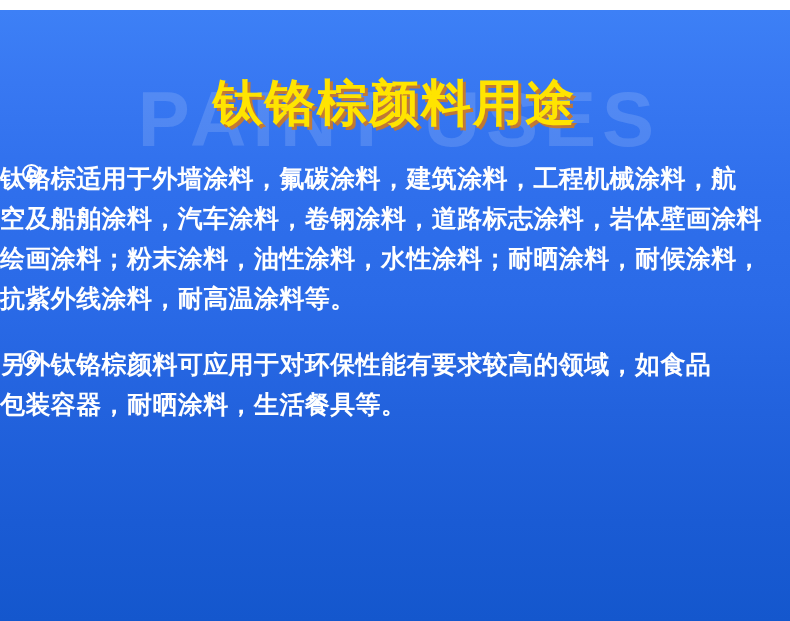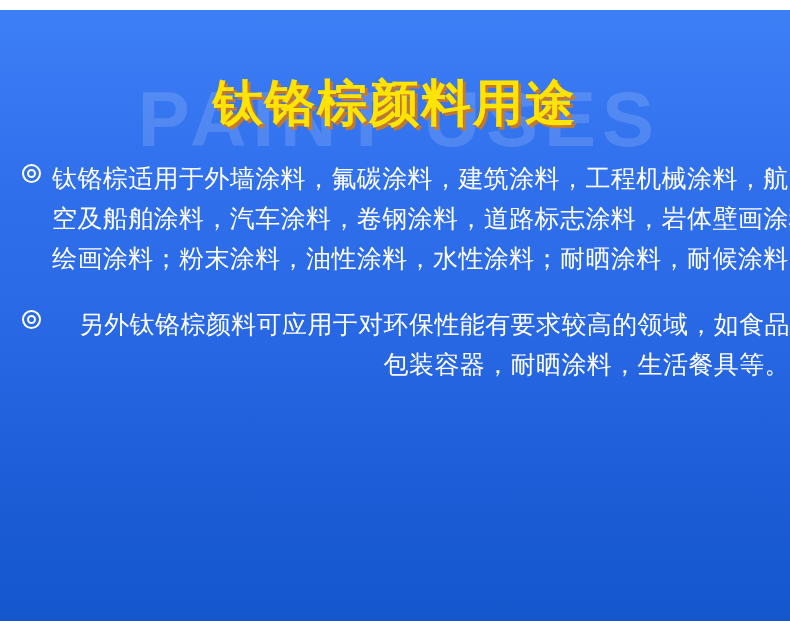--- a/index.html
+++ b/index.html
@@ -53,24 +53,24 @@
     color:#ffe400;
     text-shadow:3px 3px 0 rgba(216,120,20,0.85);
     white-space:nowrap;
   }
   
   .content{
     position:absolute;left:0;top:148px;width:790px;
   }
   .bullet{
     position:relative;
-    padding-left:52px;
     margin:0 0 26px 0;
+    font-weight:bold;
   }
-  .bullet:last-child{margin-bottom:0;text-align:right;}
+  .bullet:last-child{margin-bottom:0;}
   .bullet-marker{
     position:absolute;left:22px;top:6px;
     width:19px;height:19px;
     border:2px solid #ffffff;
     border-radius:50%;
     box-sizing:border-box;
   }
   .bullet-marker::after{
     content:"";
     position:absolute;left:3px;top:3px;
@@ -104,20 +104,21 @@
     </div>
 
     <div class="content">
 
       <div class="bullet b1">
         <span class="bullet-marker"></span>
         <div class="bullet-lines">
           <span class="line">钛铬棕适用于外墙涂料，氟碳涂料，建筑涂料，工程机械涂料，航</span>
           <span class="line">空及船舶涂料，汽车涂料，卷钢涂料，道路标志涂料，岩体壁画涂料</span>
           <span class="line">绘画涂料；粉末涂料，油性涂料，水性涂料；耐晒涂料，耐候涂料，</span>
+          <span class="line">抗紫外线涂料，耐高温涂料等。</span>
         </div>
       </div>
 
 
 
       <div class="bullet">
         <span class="bullet-marker"></span>
         <div class="bullet-lines">
           <span class="line">另外钛铬棕颜料可应用于对环保性能有要求较高的领域，如食品</span>
           <span class="line">包装容器，耐晒涂料，生活餐具等。</span>

